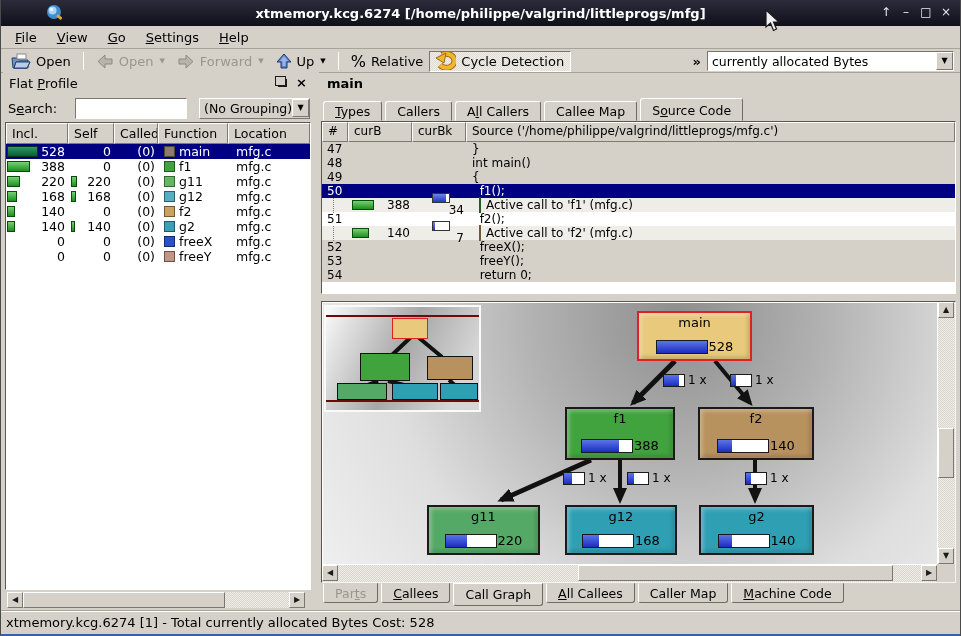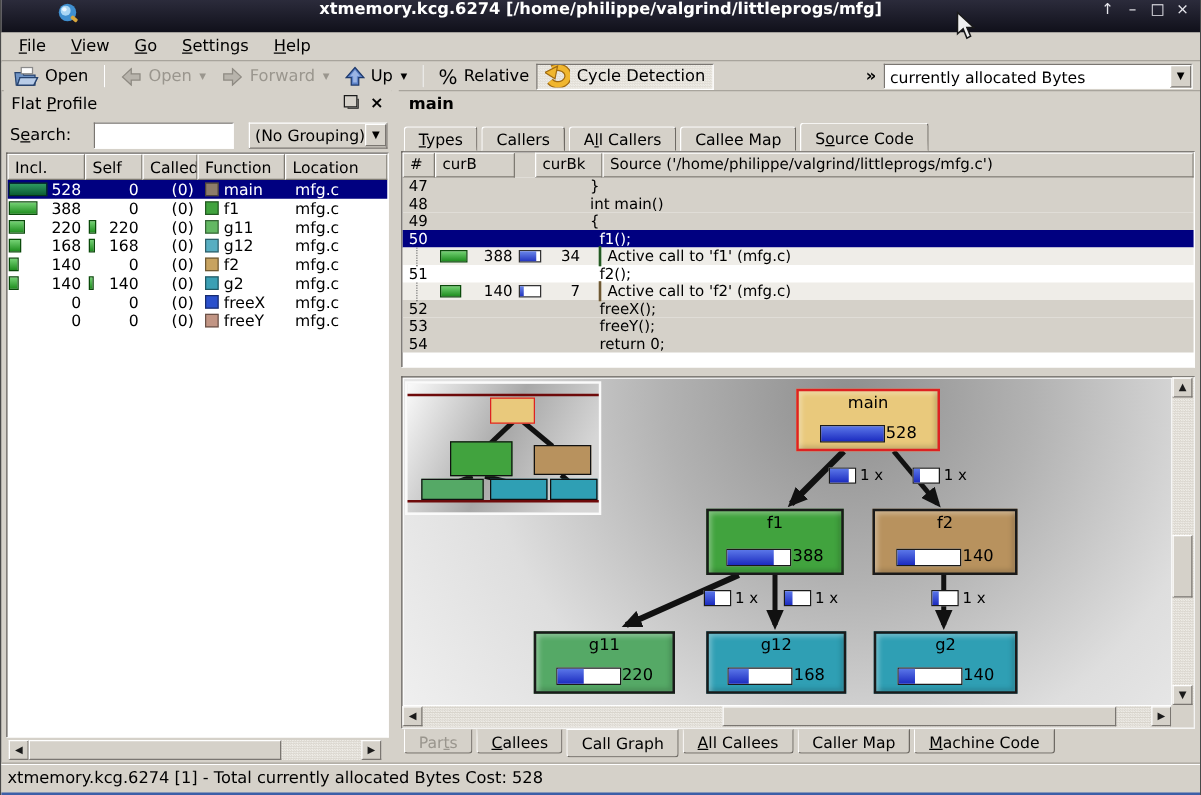--- a/index.html
+++ b/index.html
@@ -3,21 +3,21 @@
 <meta charset="utf-8">
 <style>
   * { margin:0; padding:0; box-sizing:border-box; }
   html,body { width:961px; height:636px; font-family:"DejaVu Sans", sans-serif; }
   .window { position:relative; width:961px; height:636px; background:#d5d1c9; overflow:hidden;
             border-left:1px solid #4a4a4a; border-right:1px solid #4a4a4a; }
   u { text-decoration:underline; }
 
   
   .titlebar { position:absolute; top:0; left:0; right:0; height:26px;
-    background:linear-gradient(#2b2b3b,#10101a); display:flex; align-items:flex-start;padding-left:40px; }
+    background:linear-gradient(#2b2b3b,#10101a); display:flex; align-items:center;padding-left:40px; }
   .app-icon { width:22px; height:22px; margin-left:3px; }
   .title-text { position:absolute; left:0; right:0; text-align:center; color:#fff;
     font-weight:bold; font-size:13px; pointer-events:none; }
   .win-controls { margin-left:auto; display:flex; align-items:center; gap:4px; padding-right:6px; z-index:2;}
   .win-btn { color:#e8e8ee; width:16px; height:16px; font-size:12px; line-height:15px;
     text-align:center; cursor:default; }
 
   
   .menubar { position:absolute; top:26px; left:0; right:0; height:23px; background:#d5d1c9;
     border-bottom:1px solid #a8a49c; display:flex; align-items:center; padding-left:4px; }
@@ -98,29 +98,29 @@
     align-items:flex-end; z-index:3; }
   .tab { height:20px; padding:2px 11px 0; font-size:12.5px; background:#d5d1c9;
     border:1px solid; border-color:#fff #6e6a64 #d5d1c9 #fff; border-radius:3px 3px 0 0;
     margin-right:3px; white-space:nowrap; }
   .tab.active { height:23px; padding-top:4px; }
   .src-frame { position:absolute; top:49px; left:2px; right:2px; height:173px; background:#fff;
     border:1px solid; border-color:#5a5650 #fff #fff #5a5650; z-index:2; overflow:hidden; }
   .src-head { display:flex; height:20px; background:#d5d1c9; }
   .src-hc { border:1px solid; border-color:#fff #7e7a72 #7e7a72 #fff; font-size:12px;
     padding:1px 0 0 5px; white-space:nowrap; overflow:hidden; }
-  .sc-line { width:26px; } .sc-curb { width:64px; } .sc-curbk { width:54px;margin-left:16px; } .sc-src { flex:1; }
+  .sc-line { width:26px; } .sc-curb { width:64px; } .sc-curbk { width:54px; } .sc-src { flex:1; }
   .src-row { display:flex; height:14px; align-items:center; font-size:12px; }
   .src-row.plain { background:#d5d1c9; }
   .src-row.cost { background:#fff; }
   .src-row.call2 { background:#efede8; }
   .src-row.selected { background:#000080; color:#fff; }
   .src-row .ln { width:26px; padding-left:5px; }
   .src-row .cb { width:64px; display:flex; align-items:center; }
-  .src-row .cbk { width:54px; display:flex; align-items:center; }
+  .src-row .cbk { width:54px; display:flex; align-items:center;flex-direction:column; }
   .src-row .code { flex:1; white-space:pre; padding-left:6px; }
   .tree-glyph { width:10px; height:9px; margin-left:6px; border-left:1px dotted #777;
     border-bottom:1px dotted #777; }
   .srcbar-g { height:10px; background:linear-gradient(#74d274,#1f8e1f); border:1px solid #0a4a0a;
     margin-left:4px; }
   .srcbar-track { width:18px; height:10px; background:#fff; border:1px solid #333;
     margin-left:3px; display:flex; }
   .srcbar-b { height:100%; background:linear-gradient(#6a86e8,#2436c0); }
   .src-row .val { margin-left:auto; padding-right:2px; }
   .src-icon { width:10px; height:10px; border:1px solid rgba(0,0,0,.45); margin:0 5px 0 7px; }

